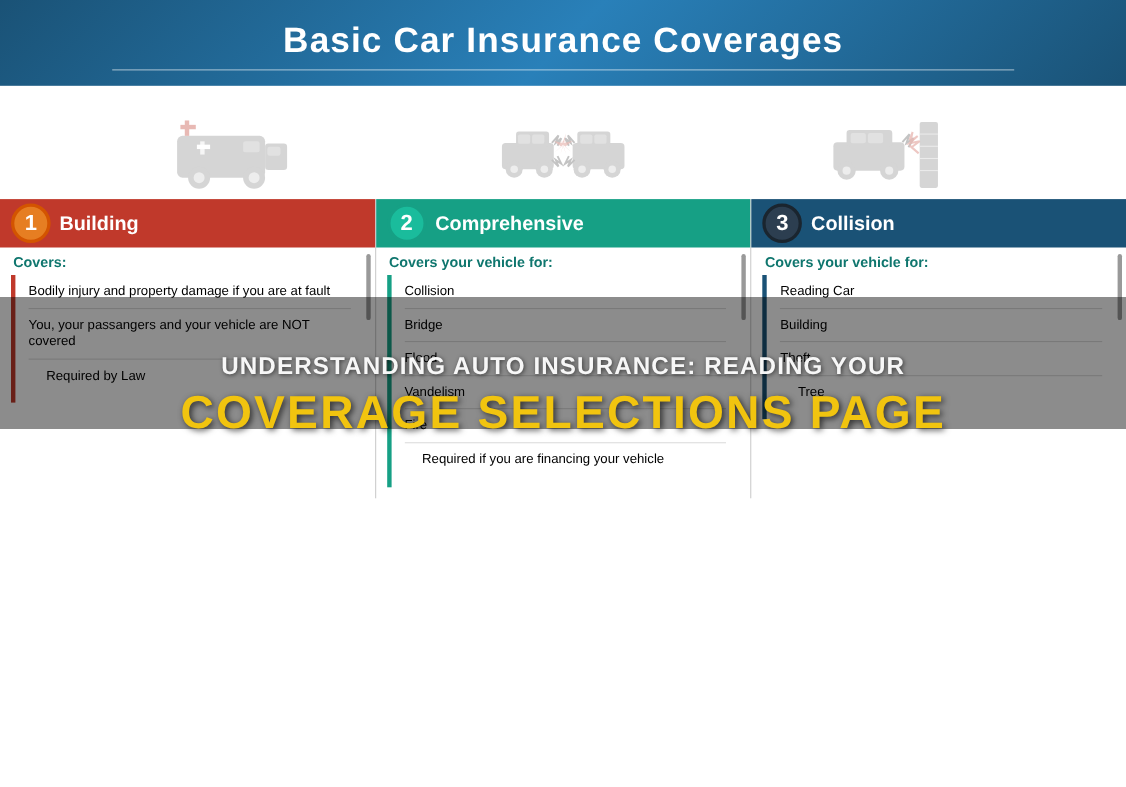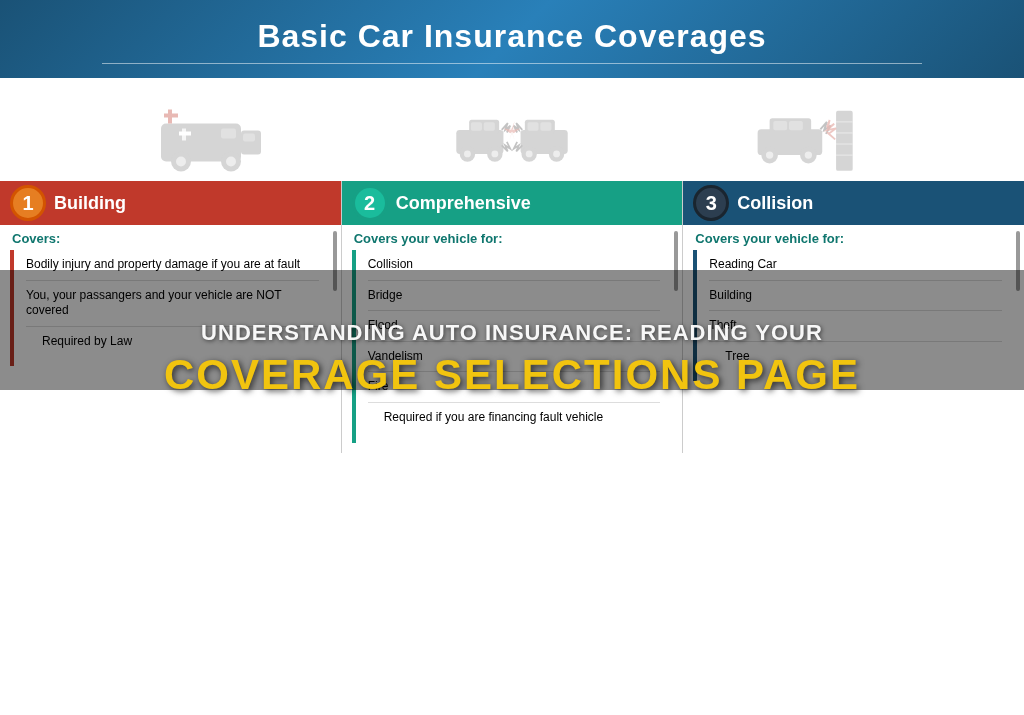--- a/index.html
+++ b/index.html
@@ -314,21 +314,21 @@
         <div class="num-badge comprehensive-badge">2</div>
         <span class="coverage-title">Comprehensive</span>
       </div>
       <div class="covers-label">Covers your vehicle for:</div>
       <div class="item-list comprehensive-list">
         <div class="list-item-row">Collision</div>
         <div class="list-item-row">Bridge</div>
         <div class="list-item-row">Flood</div>
         <div class="list-item-row">Vandelism</div>
         <div class="list-item-row">Fire</div>
-        <div class="list-item-row">Required if you are financing fault vehicle</div>
+        <div class="list-item-row">Required if you are financing your vehicle</div>
       </div>
       <div class="scroll-bar"></div>
     </div>
 
     <div class="coverage-col">
       <div class="coverage-header collision">
         <div class="num-badge collision-badge">3</div>
         <span class="coverage-title">Collision</span>
       </div>
       <div class="covers-label">Covers your vehicle for:</div>

